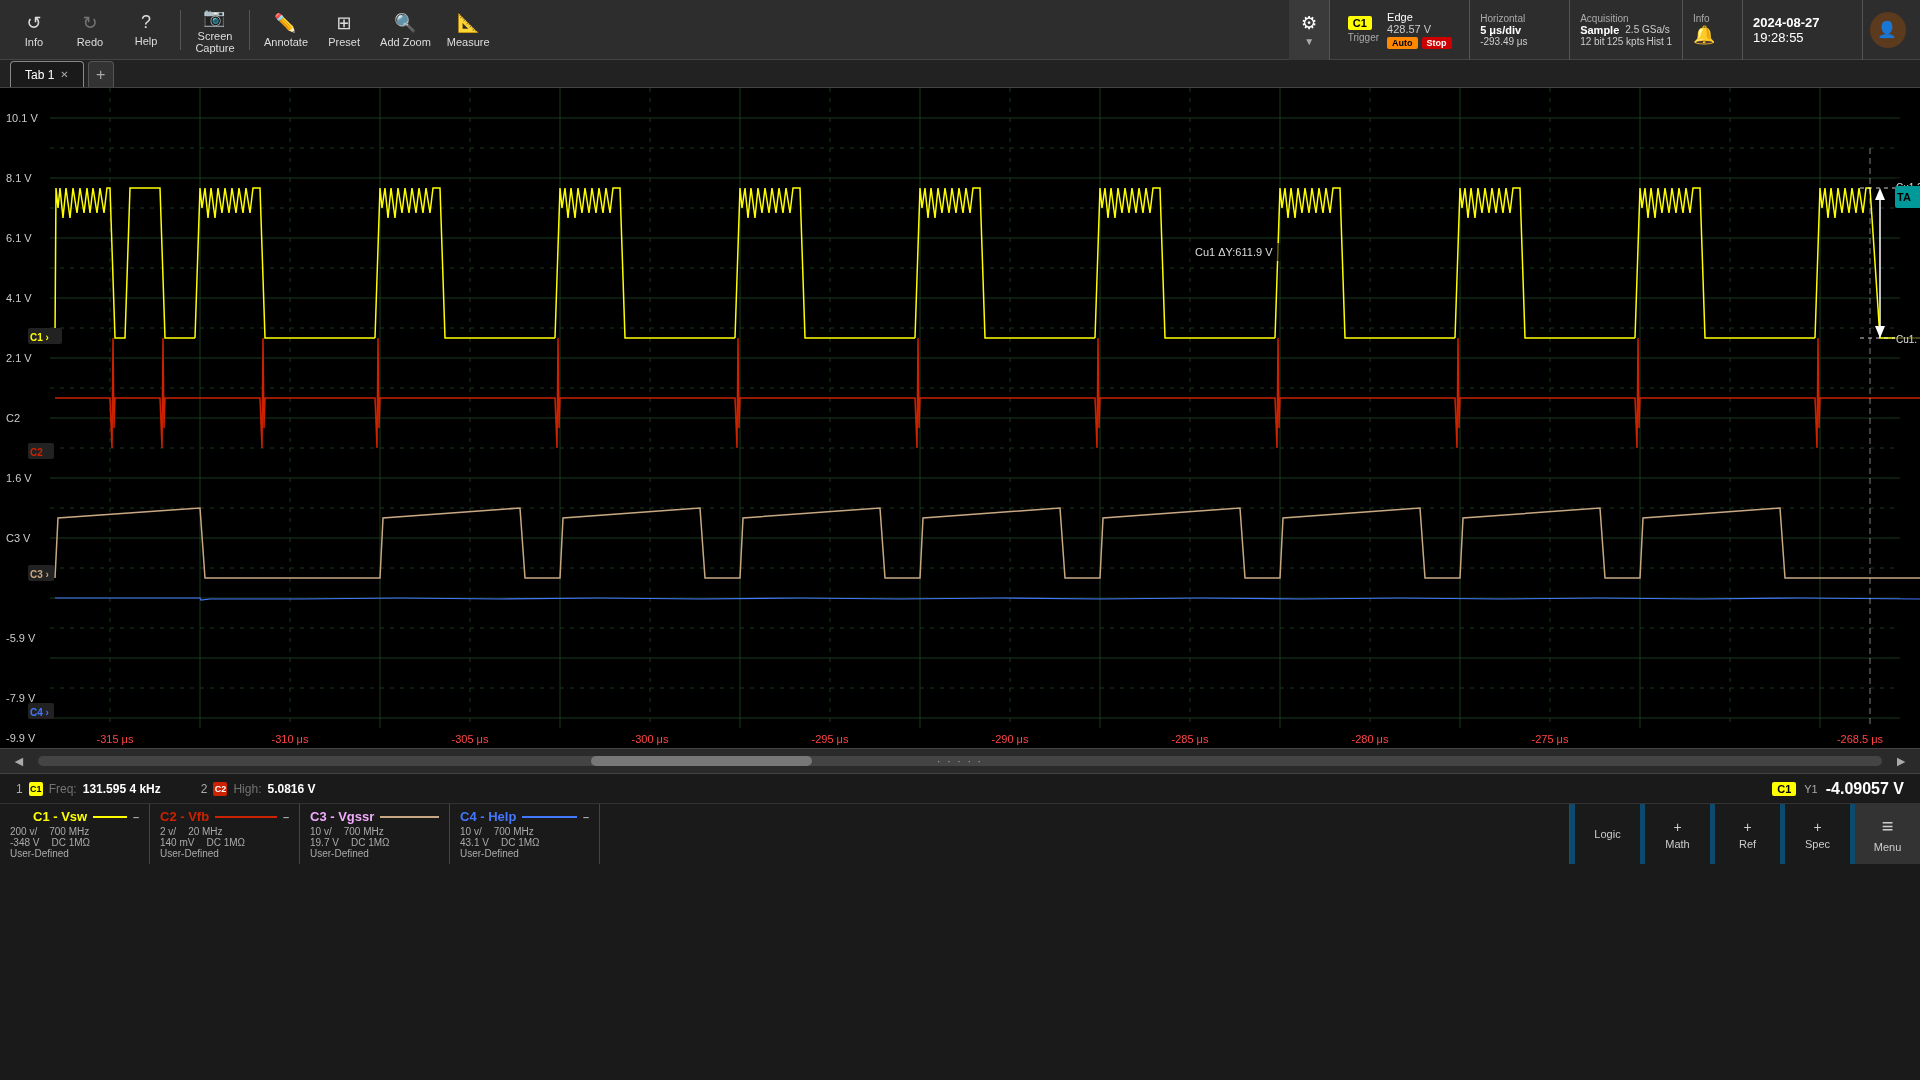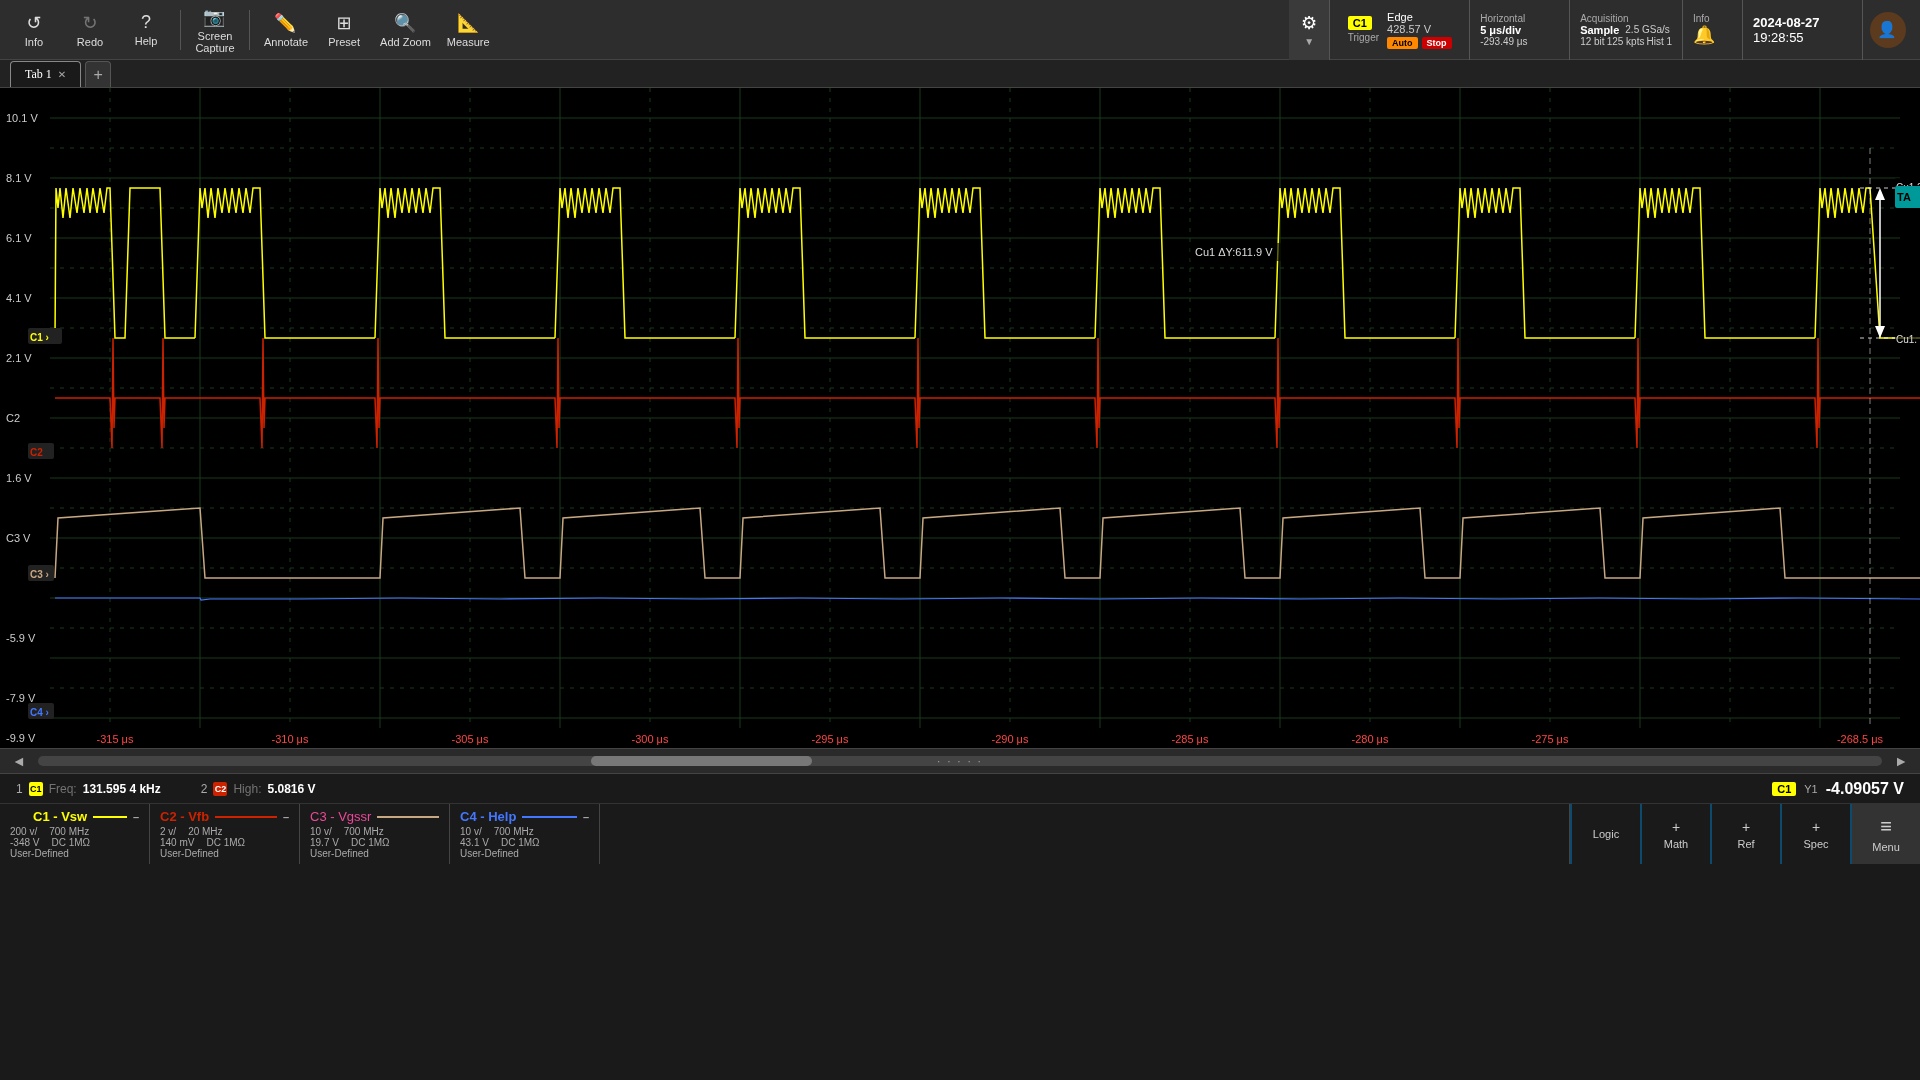--- a/index.html
+++ b/index.html
@@ -115,21 +115,21 @@
       border: 1px solid #555;
       border-bottom: none;
       border-radius: 4px 4px 0 0;
       display: flex;
       align-items: center;
       gap: 6px;
       font-size: 12px;
       color: #ddd;
       cursor: pointer;
     }
-    .tab.active { background: #1a1a1a; border-color: #888; color: #fff; font-family: Liberation Serif, serif; }
+    .tab.active { background: #1a1a1a; border-color: #888; color: #fff; }
     .tab-add {
       width: 26px; height: 26px;
       background: #333; border: 1px solid #555; border-bottom: none;
       border-radius: 4px 4px 0 0;
       display: flex; align-items: center; justify-content: center;
       font-size: 16px; color: #aaa; cursor: pointer; margin-left: 4px;
     }
 
     
     #osc-area {
@@ -238,21 +238,21 @@
       border-left: 1px solid #444;
     }
     .rp-btn {
       display: flex;
       flex-direction: column;
       align-items: center;
       justify-content: center;
       width: 70px;
       gap: 3px;
       cursor: pointer;
-      border-left: 2px solid #0c4a6e;
+      border-left: 5px solid #0c4a6e;
       font-size: 11px;
       color: #ccc;
     }
     .rp-menu { background: #333; }
 
     
     #waveform-svg {
       position: absolute;
       top: 0; left: 0;
       width: 100%;
@@ -699,21 +699,21 @@
       <div class="ch-settings-row">
         <span>140 mV</span>
         <span>DC 1MΩ</span>
       </div>
       <div><span>User-Defined</span></div>
     </div>
   </div>
 
   <div class="ch-info-block">
     <div class="ch-name-row">
-      <span style="color:#ec4899;font-weight:normal;font-size:13px;">C3 - Vgssr</span>
+      <span style="color:#f0abfc;font-weight:bold;font-size:13px;">C3 - Vgssr</span>
       <span style="flex:1;height:2px;background:#c8a882;display:inline-block;"></span>
     </div>
     <div class="ch-settings">
       <div class="ch-settings-row">
         <span>10 v/</span>
         <span>700 MHz</span>
       </div>
       <div class="ch-settings-row">
         <span>19.7 V</span>
         <span>DC 1MΩ</span>

